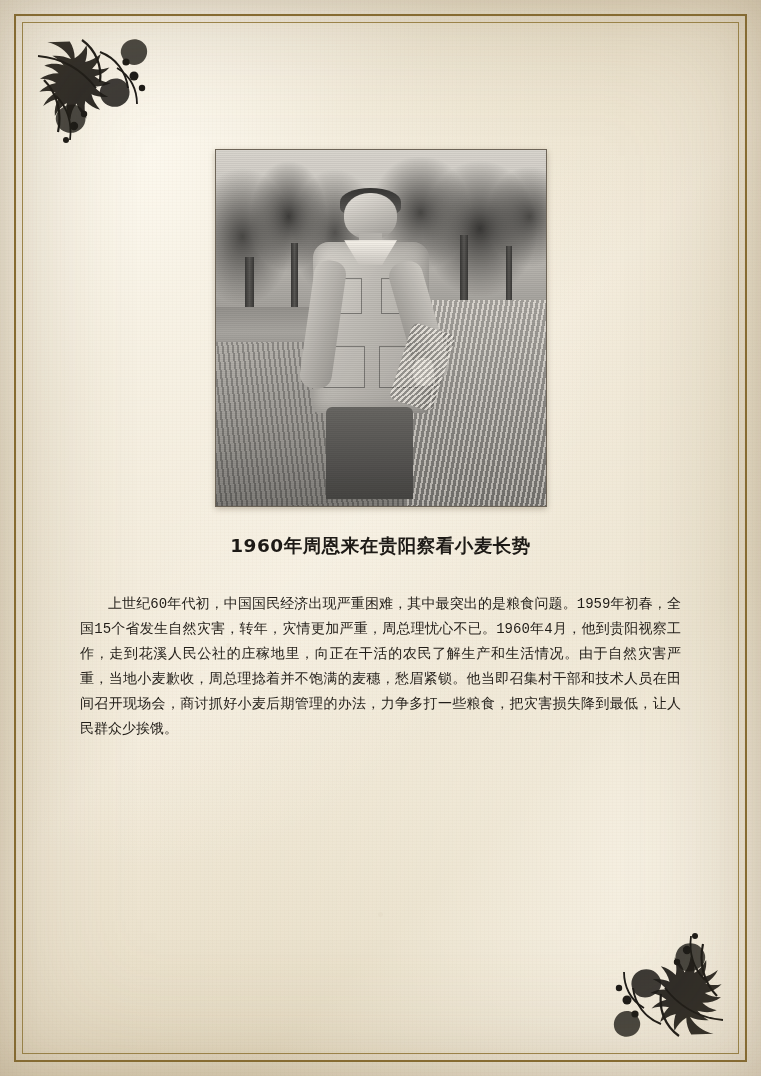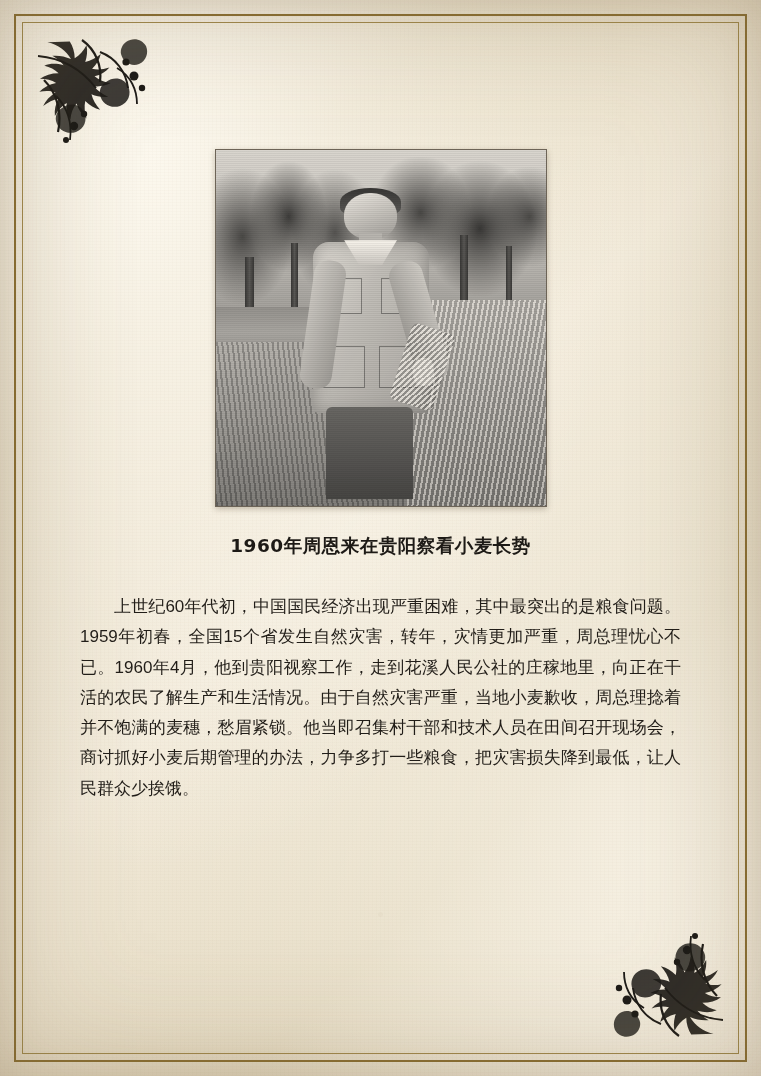--- a/index.html
+++ b/index.html
@@ -217,26 +217,26 @@
     text-align: center;
     font-size: 18.5px;
     font-weight: bold;
     color: #1d1a16;
     font-family: "DejaVu Sans", "Liberation Sans", sans-serif;
     letter-spacing: .5px;
   }
 
   .body-text {
     margin: 34px 4px 0 4px;
-    font-size: 17px;
+    font-size: 14px;
     line-height: 1.78;
     color: #211d18;
     text-align: justify;
     text-indent: 2em;
-    font-family: Liberation Sans, sans-serif;
+    font-family: Liberation Mono, monospace;
   }
 </style>
 </head>
 <body>
 
 <div class="page">
 
   <div class="grain"></div>
 
   <div class="frame-outer"></div>

